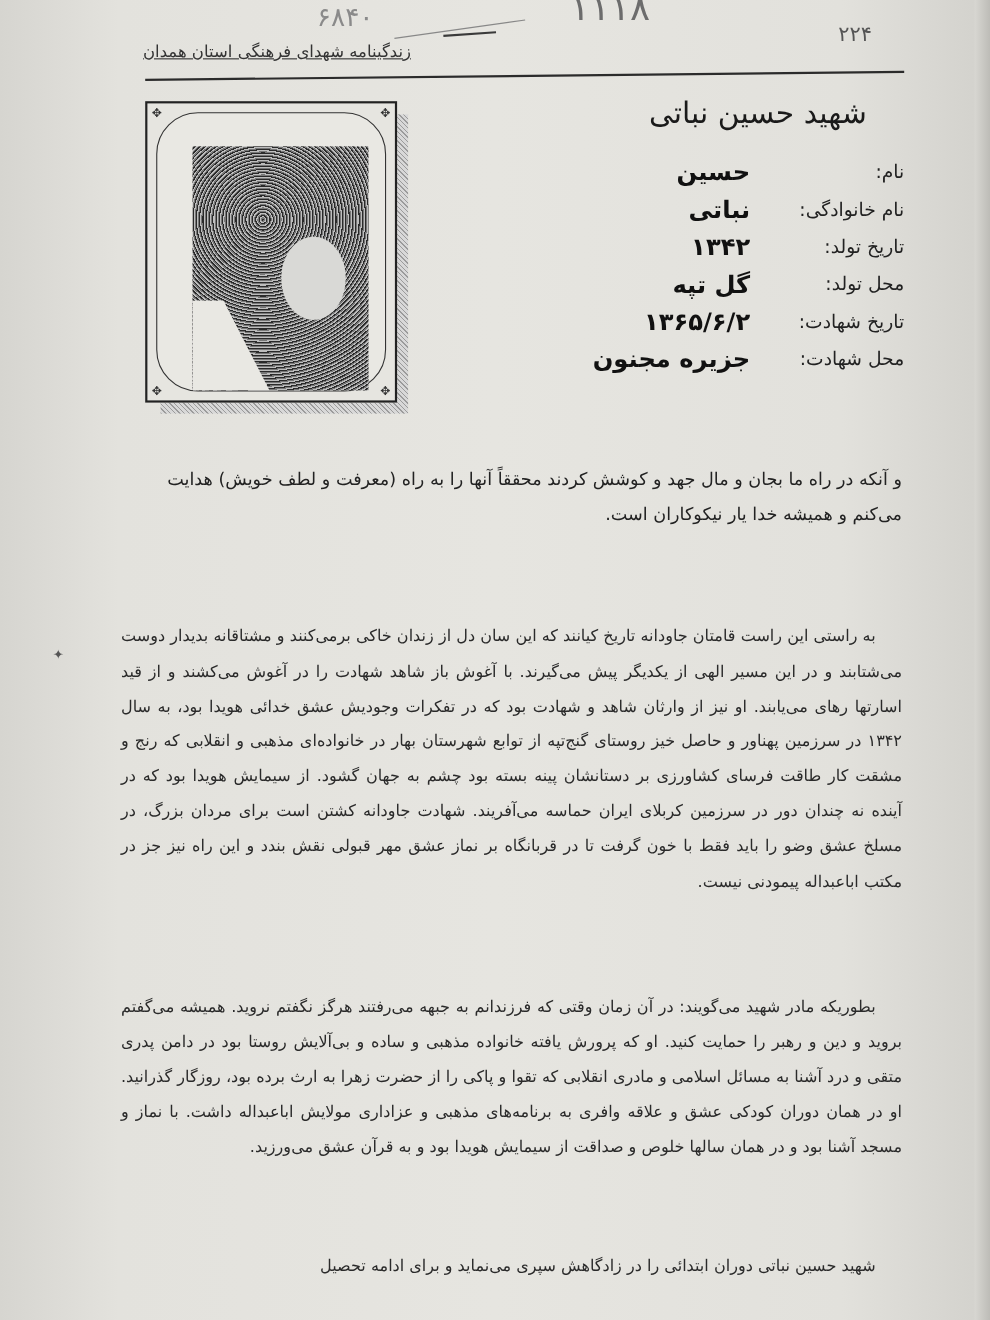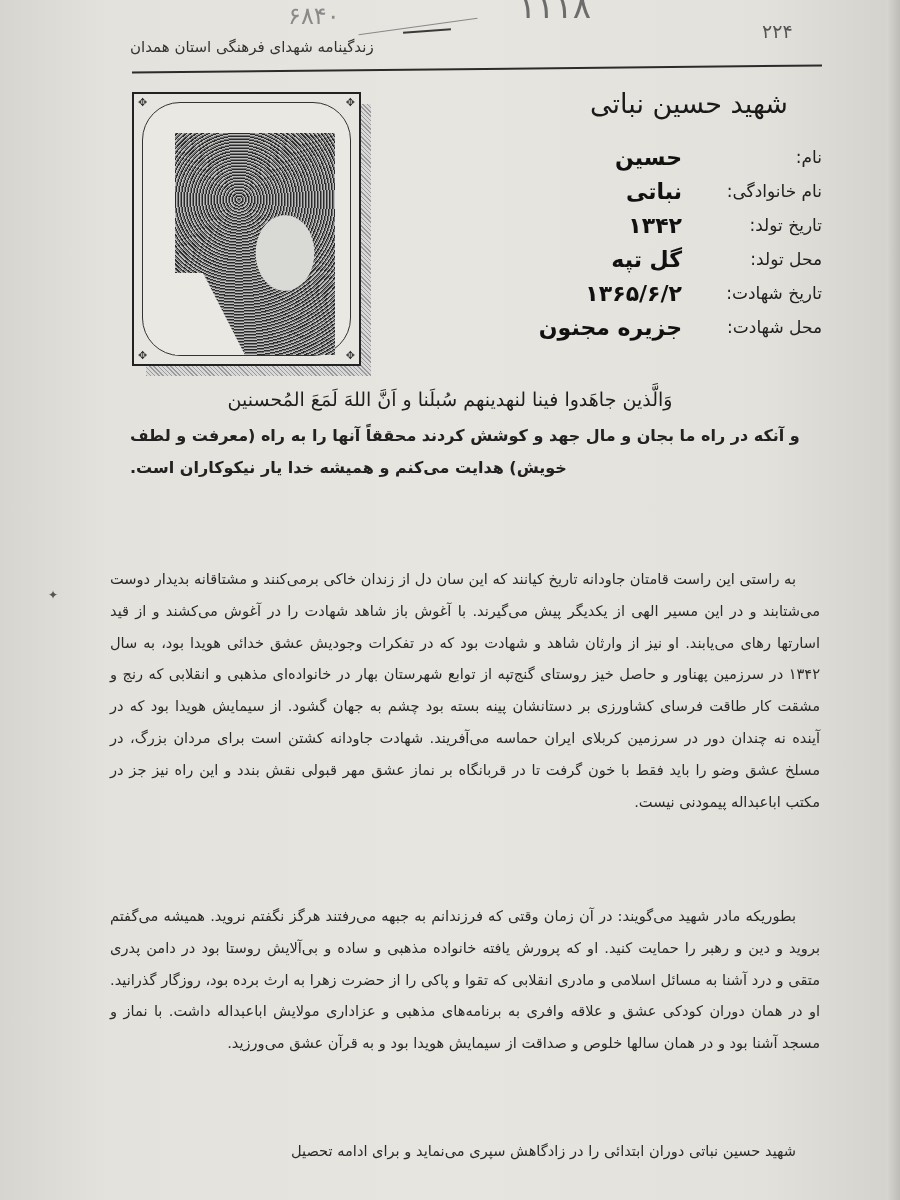--- a/index.html
+++ b/index.html
@@ -22,21 +22,21 @@
       position: absolute; font-family: "DejaVu Sans", sans-serif; color: #8a8a8a;
       font-weight: 300;
     }
     .hw-code { left: 255px; top: 2px; font-size: 24px; letter-spacing: 2px; margin-left: 33px; }
     .hw-stamp { left: 518px; top: -14px; font-size: 34px; color: #6c6c6c; letter-spacing: 4px; }
     .hw-underline { position: absolute; left: 403px; top: 30px; width: 48px; height: 2px; background: #3a3a3a; transform: rotate(-4deg); }
     .hw-stroke { position: absolute; left: 358px; top: 26px; width: 120px; height: 1px; background: #888; transform: rotate(-8deg); }
     .page-number { position: absolute; left: 762px; top: 20px; font-size: 19px; color: #555; }
     .running-head {
       position: absolute; left: 130px; top: 38px; width: 690px; direction: rtl; text-align: left;
-      font-size: 15px; color: #333;
+      font-size: 15px; color: #333; text-decoration: underline;
     }
     .head-rule { position: absolute; left: 132px; top: 68px; width: 690px; height: 2px; background: #2b2b2b; transform: rotate(-0.6deg); }
     .title {
       position: absolute; right: 112px; top: 70px; direction: rtl;
       font-size: 27px; color: #1a1a1a; font-weight: normal;
     }
     .photo-frame {
       position: absolute; left: 132px; top: 92px; width: 225px; height: 270px;
       border: 2px solid #222; background: #e6e5e0;
     }
@@ -61,22 +61,22 @@
     .corner-orn { position: absolute; font-size: 11px; color: #333; }
     .info-table { position: absolute; right: 78px; top: 140px; direction: rtl; }
     .info-row { display: flex; height: 34px; align-items: center; }
     .info-label { width: 140px; font-size: 17px; color: #222; }
     .info-value { font-size: 22px; color: #111; font-weight: bold; }
     .verse {
       position: absolute; left: 90px; width: 720px; direction: rtl; text-align: center;
       top: 388px; font-family: "DejaVu Serif", serif; font-size: 19px; color: #1d1d1d;
     }
     .translation {
-      position: absolute; left: 130px; width: 690px; direction: rtl; text-align: left;
-      top: 420px; font-size: 16px; line-height: 32px; font-weight: bold; color: #222;
+      position: absolute; left: 130px; width: 690px; direction: rtl; text-align: right;
+      top: 420px; font-size: 16px; line-height: 32px; font-weight: normal; color: #222;
     }
     .body-text {
       position: absolute; left: 110px; width: 710px; direction: rtl; text-align: justify;
       font-size: 14.6px; color: #2a2a2a; line-height: 31.8px;
     }
     .body-text p { margin: 0; text-indent: 24px; }
     .p-quote { top: 507px; }
     .p-main { top: 563px; }
     .p-mother { top: 900px; }
     .p-last { top: 1125px; margin-top: 10px; }
@@ -131,21 +131,20 @@
     <div class="info-row">
       <span class="info-label">تاریخ شهادت:</span>
       <span class="info-value">۱۳۶۵/۶/۲</span>
     </div>
     <div class="info-row">
       <span class="info-label">محل شهادت:</span>
       <span class="info-value">جزیره مجنون</span>
     </div>
   </div>
 
-  <div class="verse">وَالَّذین جاهَدوا فینا لنهدینهم سُبلَنا و اَنَّ اللهَ لَمَعَ المُحسنین</div>
   <div class="translation">و آنکه در راه ما بجان و مال جهد و کوشش کردند محققاً آنها را به راه (معرفت و لطف خویش) هدایت می‌کنم و همیشه خدا یار نیکوکاران است.</div>
 
   <span class="margin-mark">✦</span>
 
   <div class="body-text p-main">
     <p>به راستی این راست قامتان جاودانه تاریخ کیانند که این سان دل از زندان خاکی برمی‌کنند و مشتاقانه بدیدار دوست می‌شتابند و در این مسیر الهی از یکدیگر پیش می‌گیرند. با آغوش باز شاهد شهادت را در آغوش می‌کشند و از قید اسارتها رهای می‌یابند. او نیز از وارثان شاهد و شهادت بود که در تفکرات وجودیش عشق خدائی هویدا بود، به سال ۱۳۴۲ در سرزمین پهناور و حاصل خیز روستای گنج‌تپه از توابع شهرستان بهار در خانواده‌ای مذهبی و انقلابی که رنج و مشقت کار طاقت فرسای کشاورزی بر دستانشان پینه بسته بود چشم به جهان گشود. از سیمایش هویدا بود که در آینده نه چندان دور در سرزمین کربلای ایران حماسه می‌آفریند. شهادت جاودانه کشتن است برای مردان بزرگ، در مسلخ عشق وضو را باید فقط با خون گرفت تا در قربانگاه بر نماز عشق مهر قبولی نقش بندد و این راه نیز جز در مکتب اباعبداله پیمودنی نیست.</p>
   </div>
   <div class="body-text p-mother">
     <p>بطوریکه مادر شهید می‌گویند: در آن زمان وقتی که فرزندانم به جبهه می‌رفتند هرگز نگفتم نروید. همیشه می‌گفتم بروید و دین و رهبر را حمایت کنید. او که پرورش یافته خانواده مذهبی و ساده و بی‌آلایش روستا بود در دامن پدری متقی و درد آشنا به مسائل اسلامی و مادری انقلابی که تقوا و پاکی را از حضرت زهرا به ارث برده بود، روزگار گذرانید. او در همان دوران کودکی عشق و علاقه وافری به برنامه‌های مذهبی و عزاداری مولایش اباعبداله داشت. با نماز و مسجد آشنا بود و در همان سالها خلوص و صداقت از سیمایش هویدا بود و به قرآن عشق می‌ورزید.</p>
   </div>

